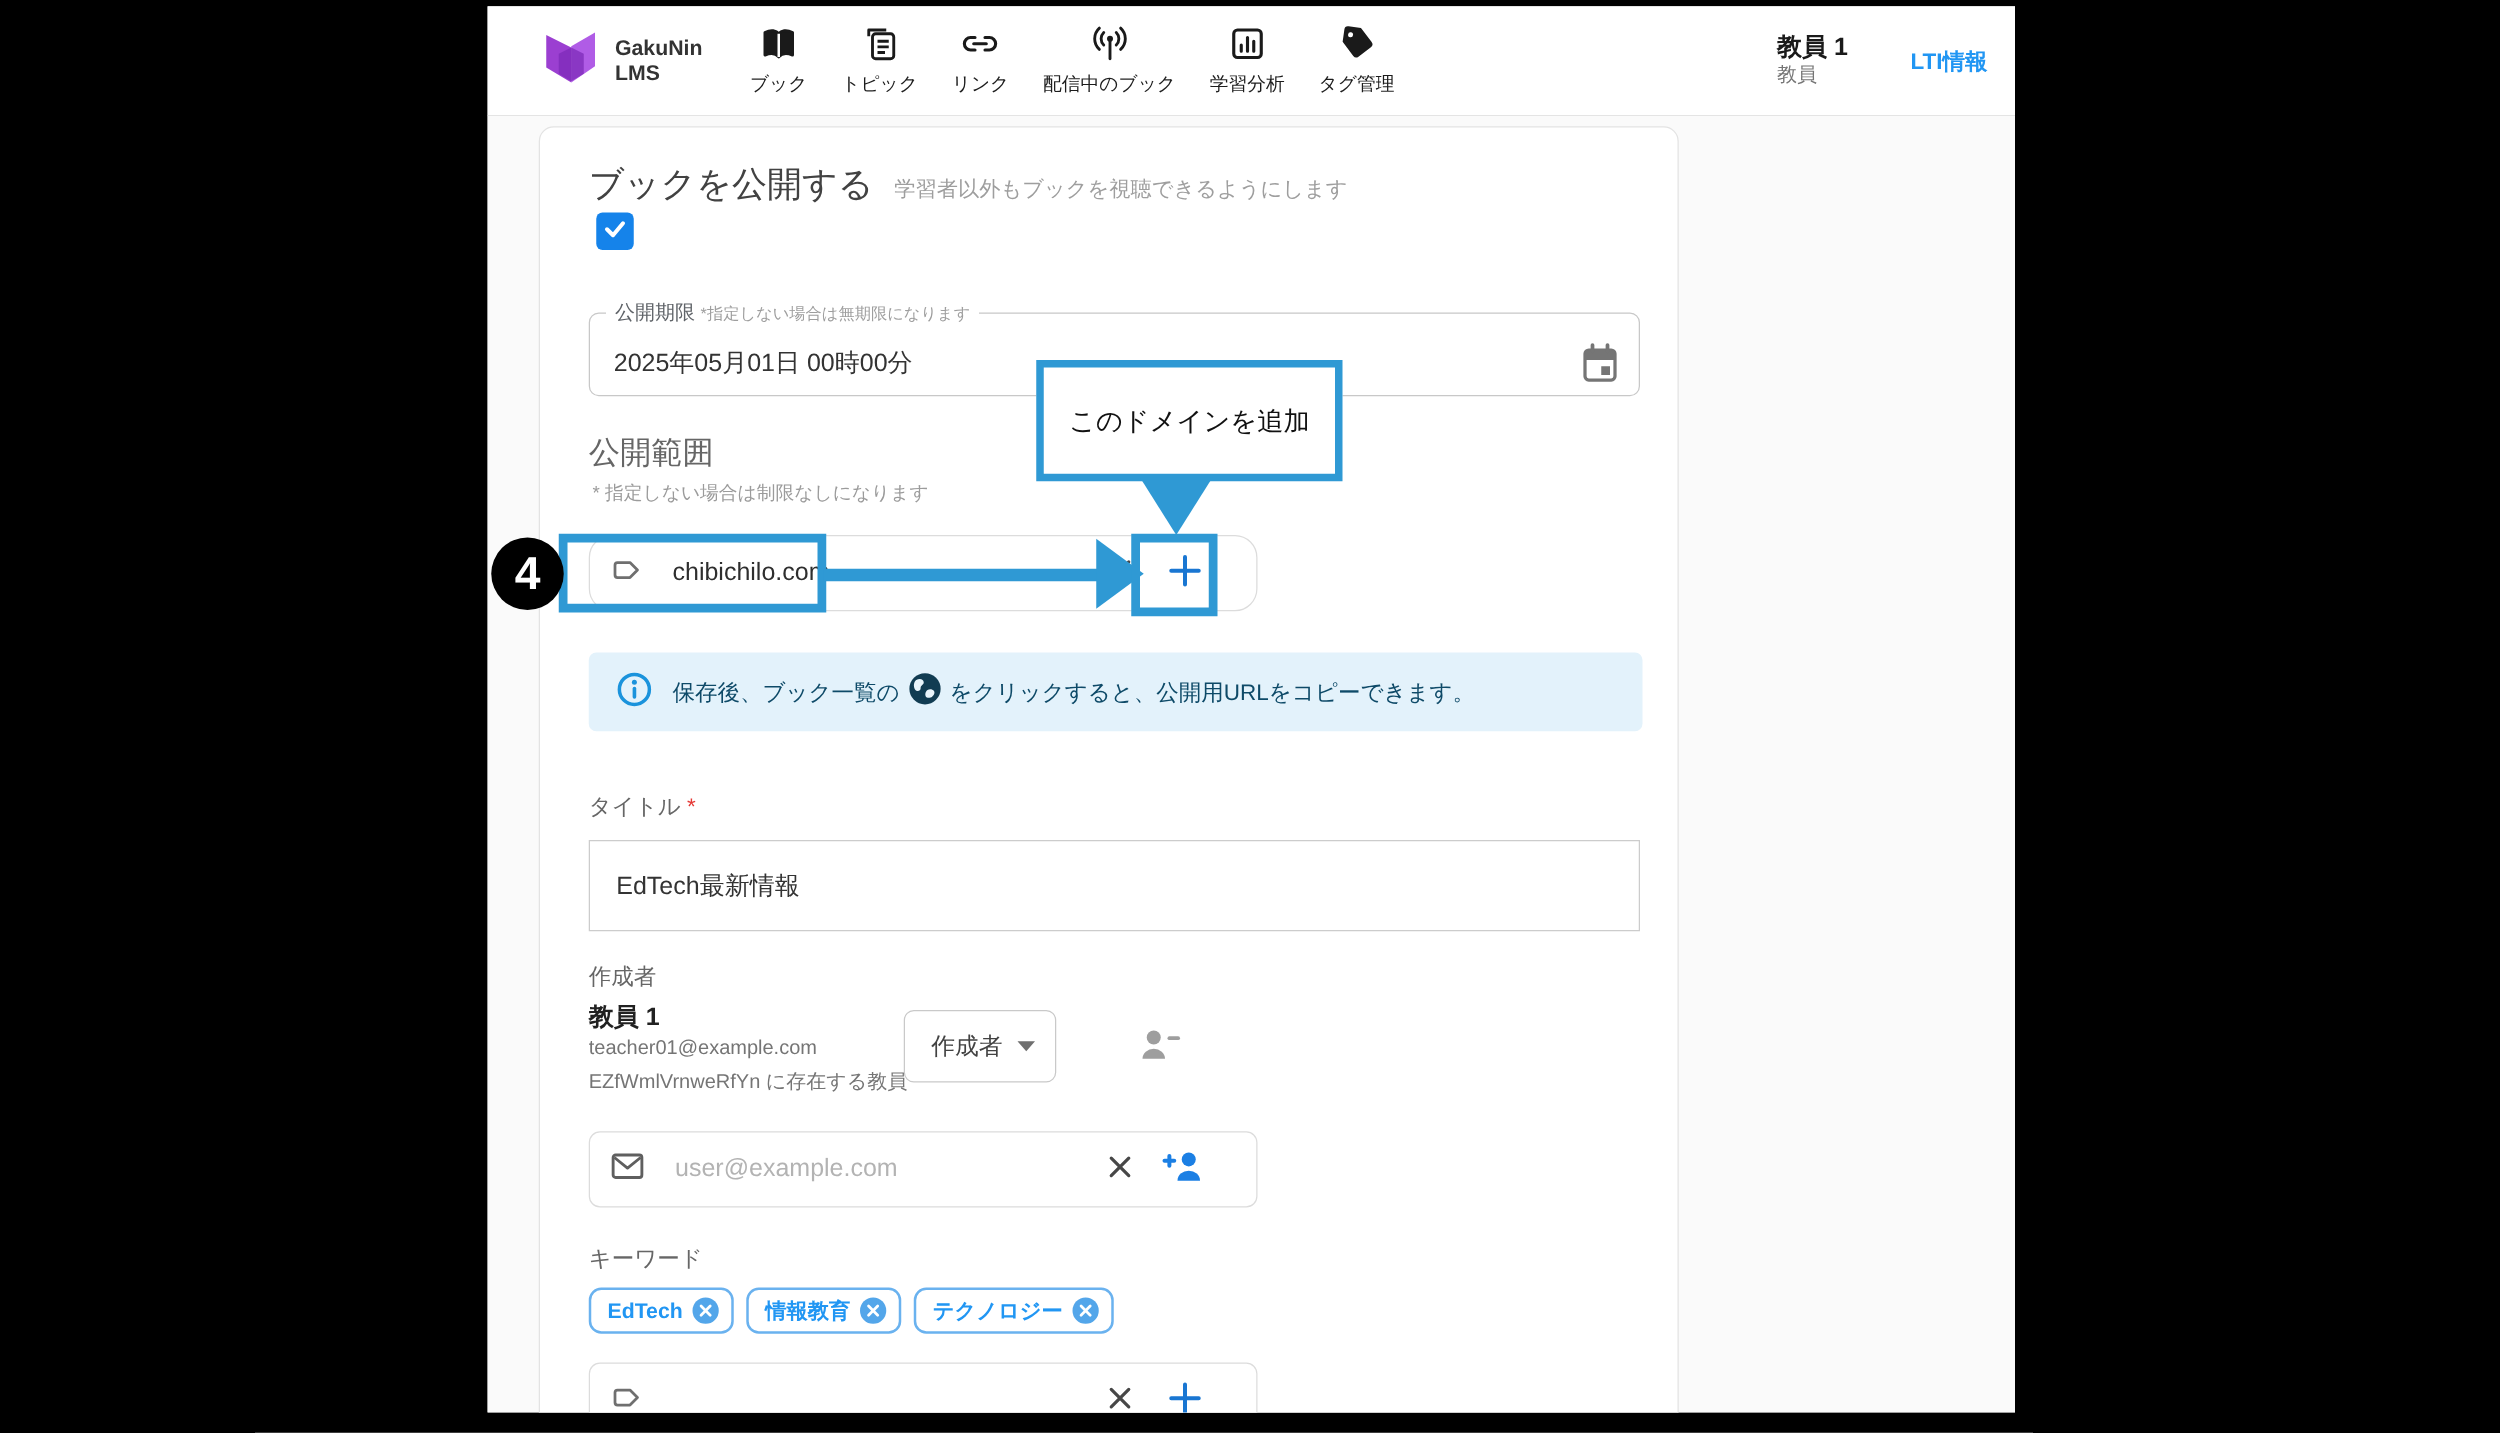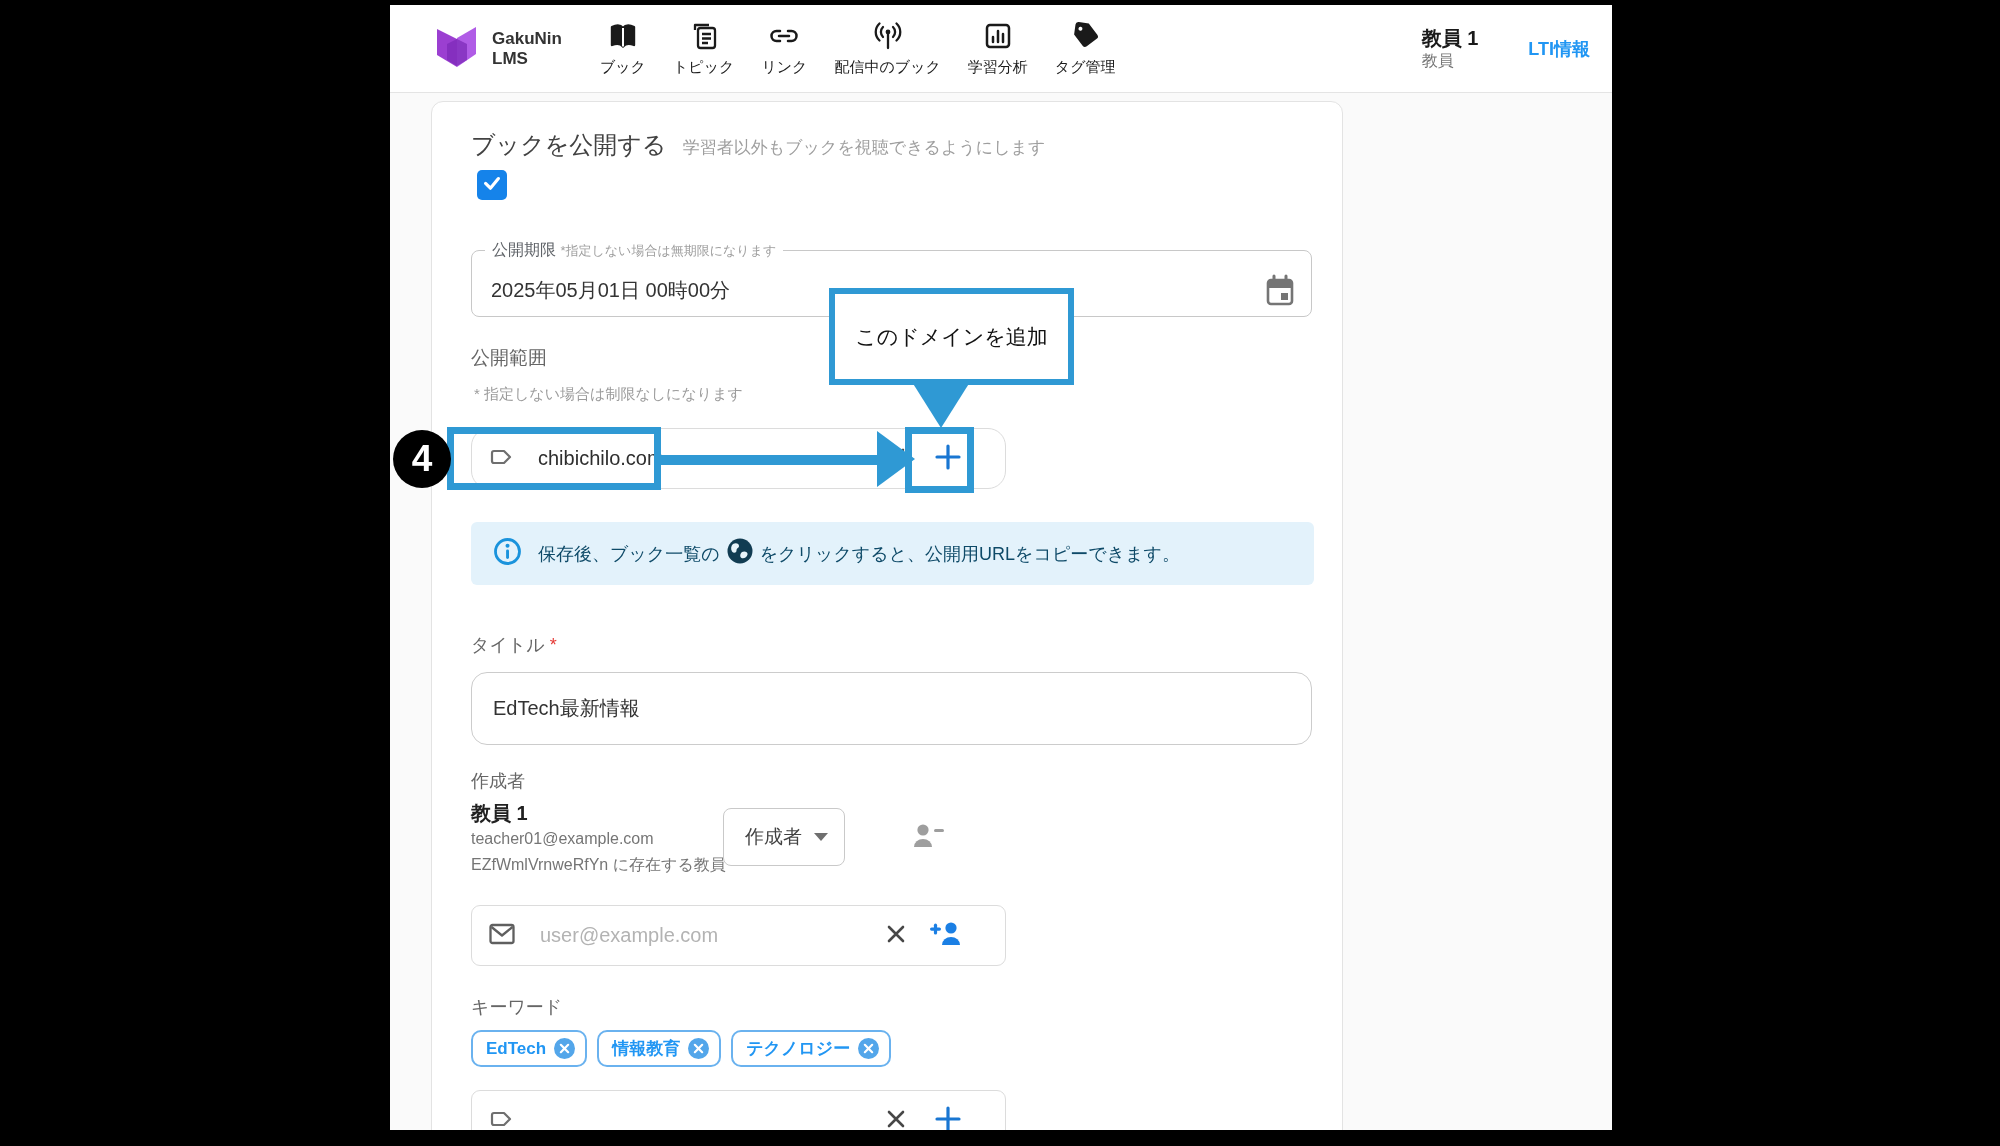--- a/index.html
+++ b/index.html
@@ -17,44 +17,44 @@
   .userblock { text-align:left; line-height:1.25; }
   .user-name { font-size:20px; font-weight:bold; color:#1a1a1a; }
   .user-role { font-size:16px; color:#757575; }
   .lti-link { margin-left:50px; font-size:18px; font-weight:bold; color:#2196f3; white-space:nowrap; }
 
   
   .main { position:relative; height:1037px; background:#fafafa; }
   .card { position:absolute; left:41px; top:8px; width:912px; height:1160px; background:#fff; border:1px solid #e3e3e3; border-radius:12px; }
 
   .abs { position:absolute; }
-  .sec-label { font-size:19px; color:#666; }
+  .sec-label { font-size:25px; color:#666; }
   .note { font-size:15px; color:#9b9b9b; }
 
-  .pub-title { font-size:24px; color:#424242; font-weight:500; }
+  .pub-title { font-size:28px; color:#424242; font-weight:500; }
   .pub-desc { font-size:17px; color:#9e9e9e; margin-left:12px; }
   .checkbox { width:30px; height:30px; background:#1583ea; border-radius:5px; display:flex; align-items:center; justify-content:center; }
 
   fieldset.deadline { left:39px; top:138px; width:841px; height:77px; border:1px solid #c8c8c8; border-radius:8px; position:absolute; }
   fieldset.deadline legend { margin-left:13px; padding:0 7px; font-size:16px; color:#5f6368; }
   fieldset.deadline legend .legend-note { font-size:13px; color:#9e9e9e; }
   .deadline-value { position:absolute; left:19px; top:16px; font-size:20px; color:#333; }
   .cal-btn { position:absolute; right:14px; top:12px; width:34px; height:36px; display:flex; align-items:center; justify-content:center; }
 
   .input-row { position:absolute; height:61px; width:535px; border:1px solid #dcdcdc; border-radius:9px; background:#fff; display:flex; align-items:center; padding:0 16px; }
   .input-row .val { font-size:20px; color:#2e2e2e; margin-left:24px; }
   .input-row .ph { font-size:20px; color:#b3b3b3; margin-left:24px; }
   .row-x { position:absolute; right:98px; top:50%; transform:translateY(-50%); }
   .row-plus { position:absolute; right:42px; top:50%; transform:translateY(-50%); }
 
   .banner { left:39px; top:420px; width:843px; height:63px; background:#e3f2fb; border-radius:6px; display:flex; align-items:center; padding:0 21px; gap:15px; }
   .banner-text { font-size:18px; color:#0e4a68; font-weight:500; display:flex; align-items:center; gap:5px; }
 
   .req { color:#e53935; font-size:18px; margin-left:5px; }
-  .title-input { left:39px; top:570px; width:841px; height:73px; border:1px solid #cccccc; border-radius:16px; display:flex; align-items:center; padding:0 21px; font-size:20px; color:#333; }
+  .title-input { left:39px; top:570px; width:841px; height:73px; border:1px solid #cccccc; border-radius:0; display:flex; align-items:center; padding:0 21px; font-size:20px; color:#333; }
 
   .creator-name { font-size:20px; font-weight:bold; color:#212121; }
   .creator-sub { font-size:16px; color:#757575; }
   .role-select { left:291px; top:706px; width:122px; height:58px; border:1px solid #c9c9c9; border-radius:8px; display:flex; align-items:center; padding-left:21px; font-size:19px; color:#424242; gap:12px; background:#fff; }
   .caret { width:0; height:0; border-left:7px solid transparent; border-right:7px solid transparent; border-top:8px solid #6f6f6f; }
 
   .chips { left:39px; top:928px; display:flex; gap:10px;align-items:flex-end; }
   .chip { height:37px; border:2px solid #6ab2ef; border-radius:10px; display:flex; align-items:center; padding:0 10px 0 13px; gap:8px; background:#fff; }
   .chip .chip-lbl { font-size:17px; font-weight:bold; color:#2196f3; }
   .chip-del { width:21px; height:21px; border-radius:50%; background:#53a6ea; display:flex; align-items:center; justify-content:center; }

